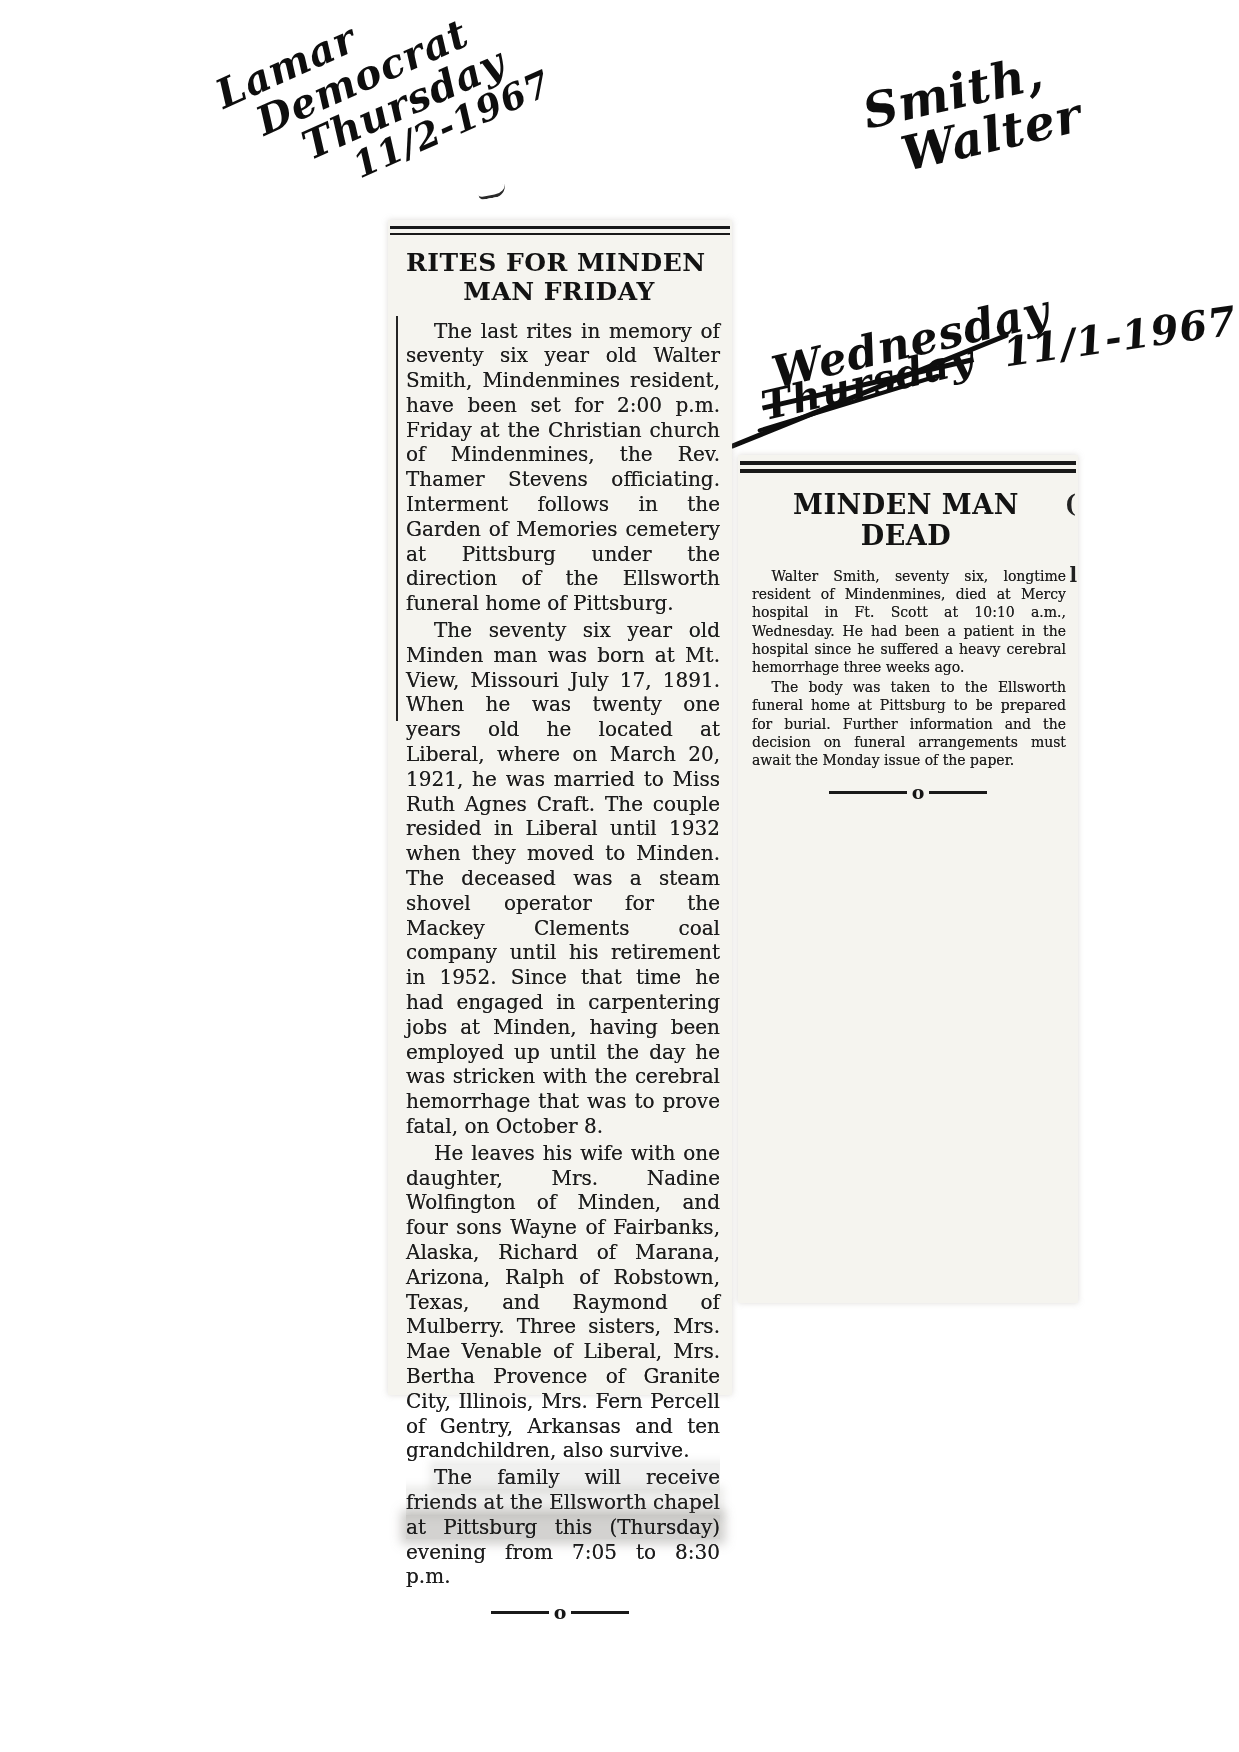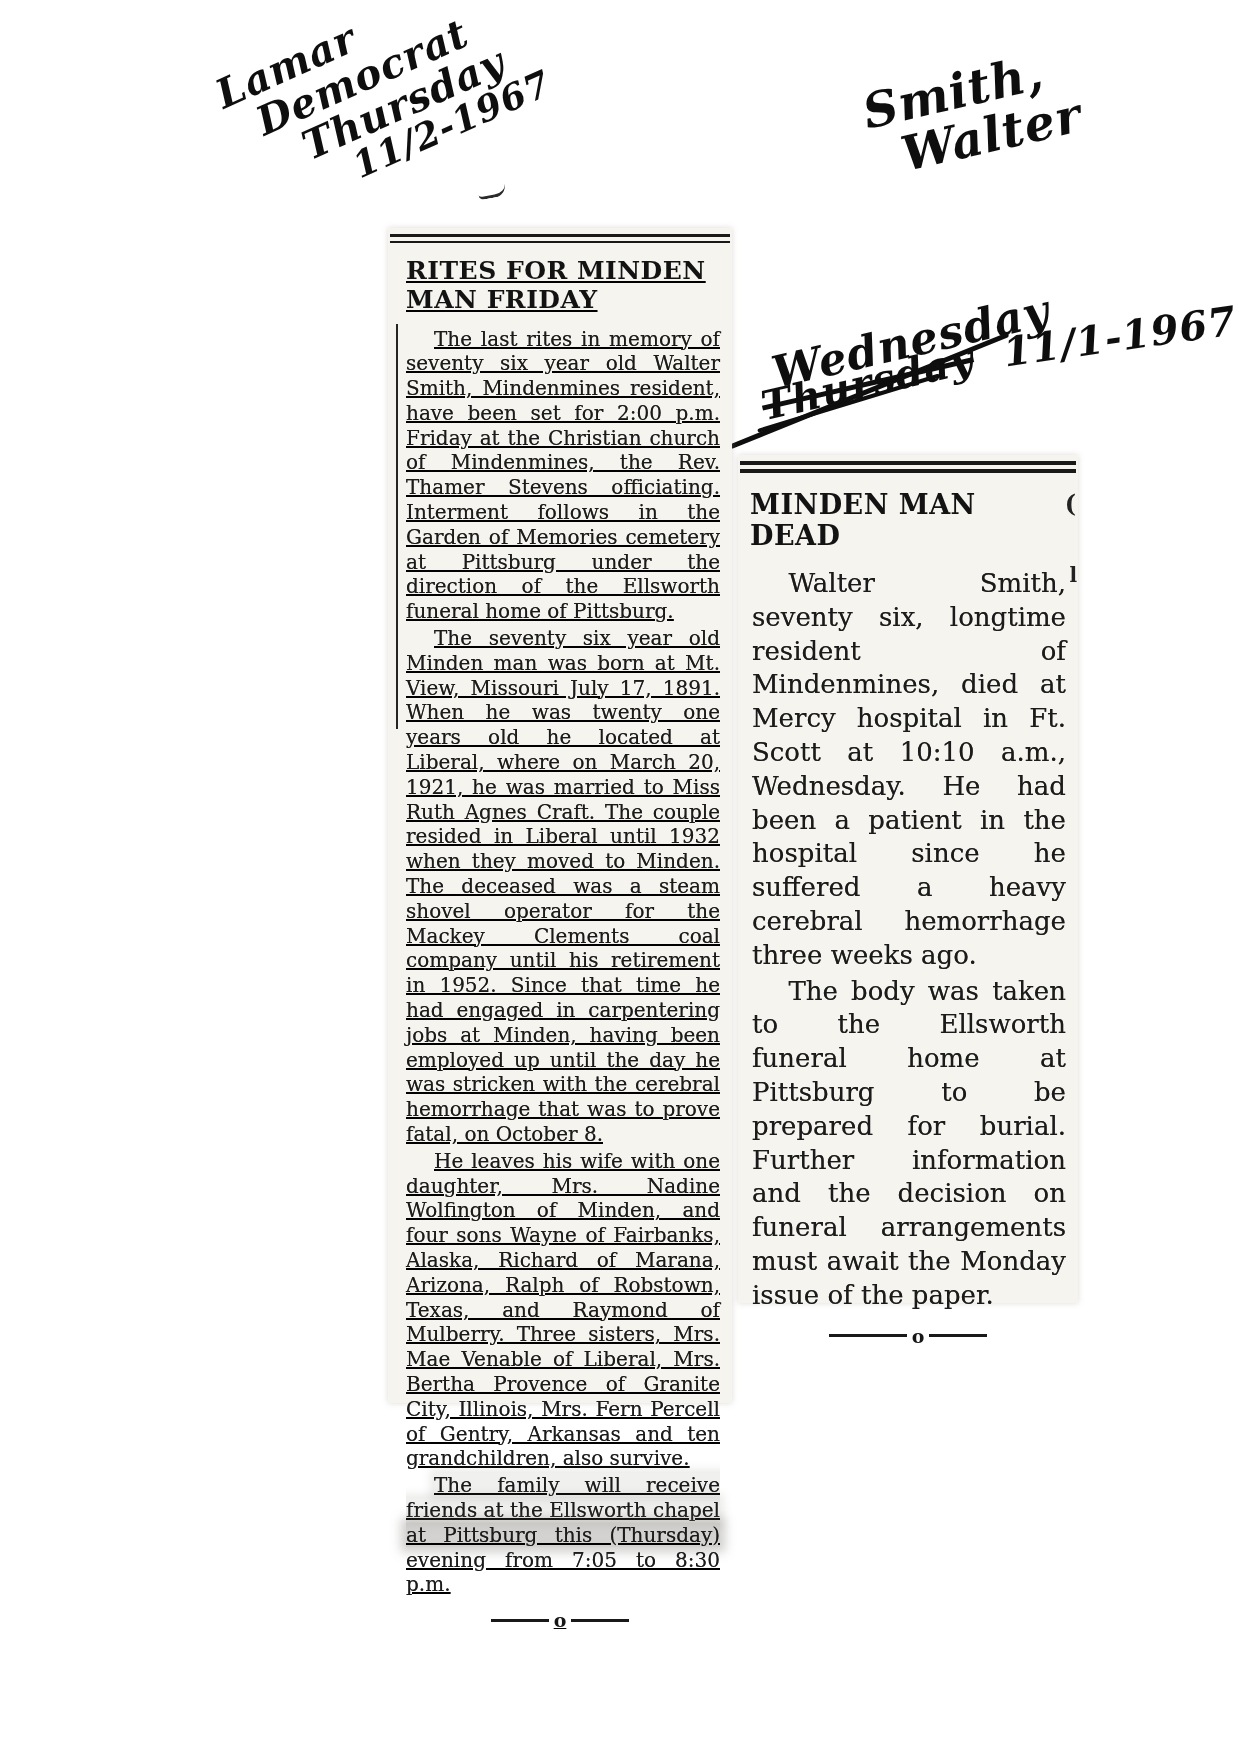--- a/index.html
+++ b/index.html
@@ -39,39 +39,39 @@
   .swoosh { position:absolute; background:#0e0e0e; border-radius:3px; }
   .swoosh-1 { left:-42px; top:26px; width:300px; height:5px; transform:rotate(-9deg); }
   .swoosh-2 { left:-10px; top:34px; width:190px; height:4px; transform:rotate(-4deg); }
   .hw-date { display:inline-block; margin-left:16px; transform:rotate(5deg) translateY(12px); }
 
   .pen-mark { position:absolute; left:478px; top:186px; width:28px; height:12px;
               border-bottom:3px solid #2a2a2a; border-radius:0 0 14px 6px; transform:rotate(-10deg); }
 
   
   .clipping { position:absolute; background:#f5f4ef; box-shadow:0 0 6px rgba(160,156,148,0.35); }
-  .clip-left  { left:388px; top:228px; width:344px; height:1175px;text-decoration:underline; }
+  .clip-left  { left:388px; top:220px; width:344px; height:1175px; }
   .clip-right { left:738px; top:455px; width:340px; height:848px; }
 
   .rule  { height:3px; background:#191919; margin:6px 2px 0 2px; }
   .rule.thin { height:2px; margin-top:4px; }
   .clip-right .rule { height:4px; }
 
   .headline { font-weight:bold; color:#131313; letter-spacing:0.5px; line-height:1.15; }
   .clip-left  .headline { font-size:25px; padding:14px 14px 0 18px; }
   .clip-right .headline { font-size:27px; padding:16px 10px 0 12px; }
-  .hl2 { text-align:left; padding-right:6px; }
+  .hl2 { text-align:center; padding-right:6px; }
 
   .body-text {
     text-align:justify;
     color:#1b1b1b;
     text-shadow:0 0 0.6px rgba(25,25,25,0.7);
   }
   .clip-left  .body-text { padding:12px 12px 0 18px; font-size:20px; line-height:1.24; }
-  .clip-right .body-text { padding:16px 12px 0 14px; font-size:26px; line-height:1.3; }
+  .clip-right .body-text { padding:16px 12px 0 14px; font-size:14px; line-height:1.3; }
   .body-text p { margin:0 0 2px 0; text-indent:1.4em; }
 
   .smudge-light { background:rgba(150,147,140,0.14); box-shadow:0 0 8px 4px rgba(150,147,140,0.18); }
   .smudged { background:rgba(118,115,108,0.32); box-shadow:0 0 10px 5px rgba(118,115,108,0.35); }
 
   .end-rule { display:flex; align-items:center; justify-content:center; gap:5px;
               margin-top:12px; font-weight:bold; font-size:19px; color:#161616; }
   .end-rule .er-line { width:58px; height:3px; background:#191919; }
   .clip-right .end-rule .er-line.left { width:78px; }
 

